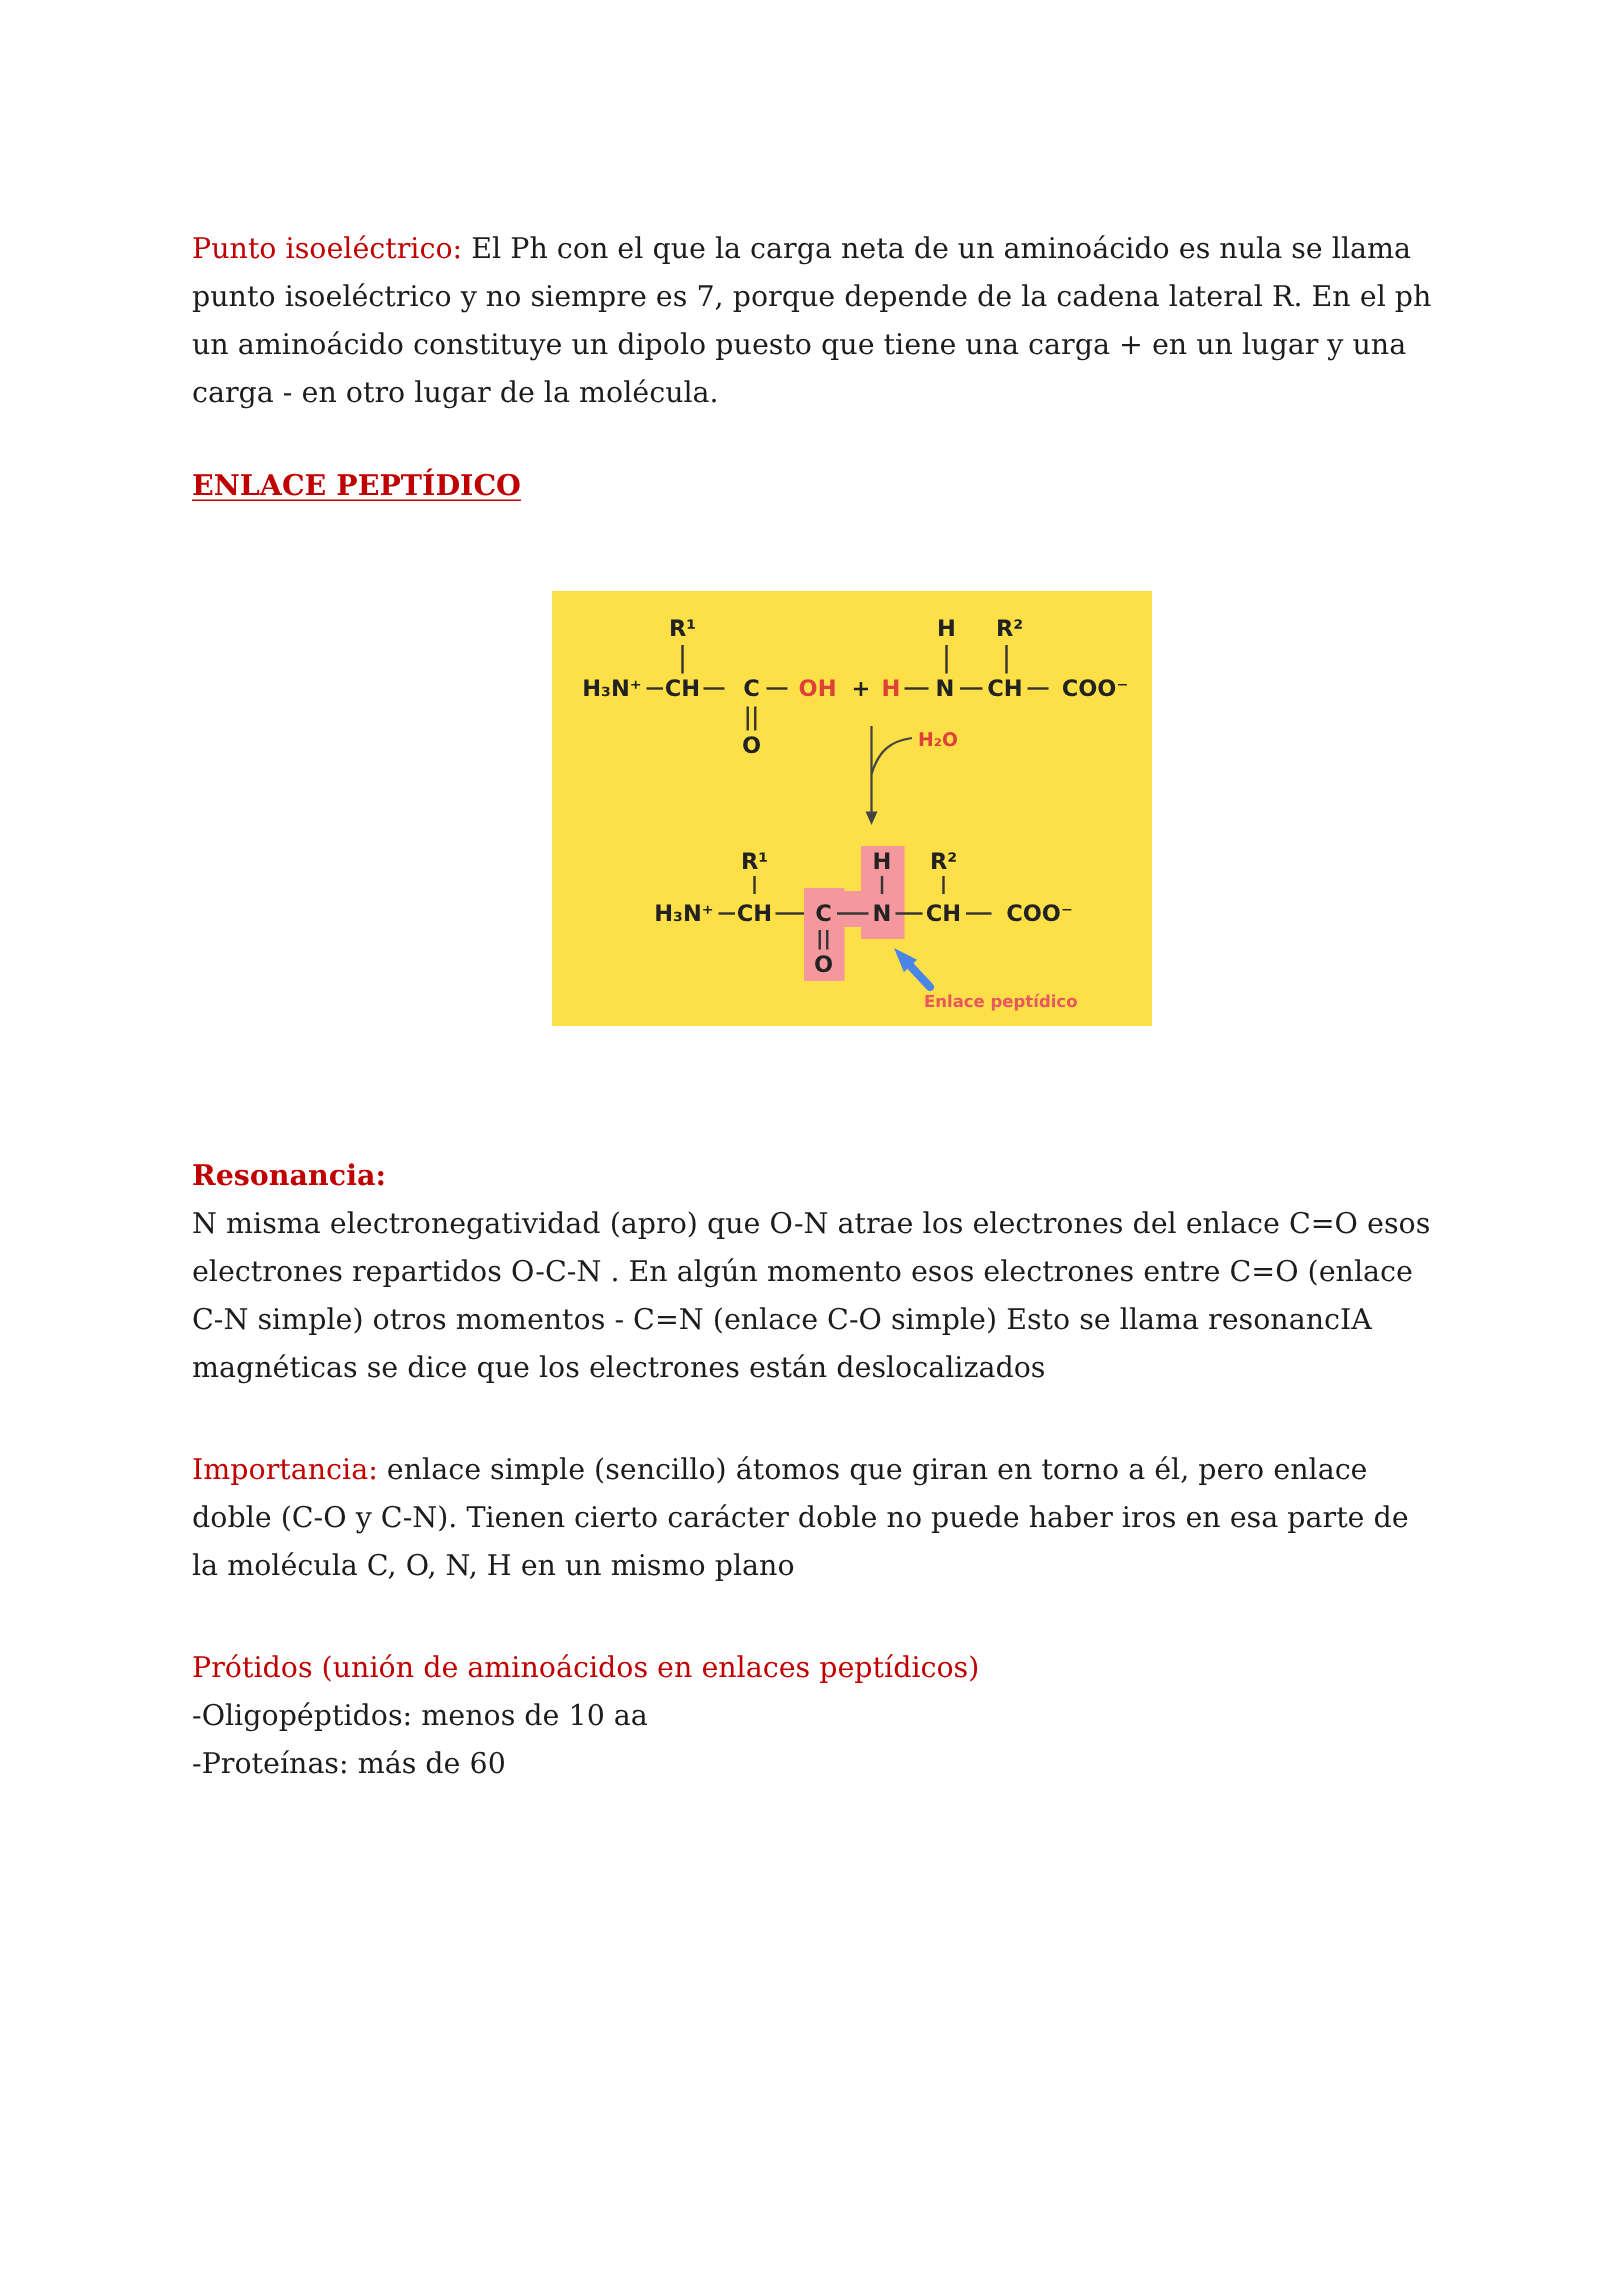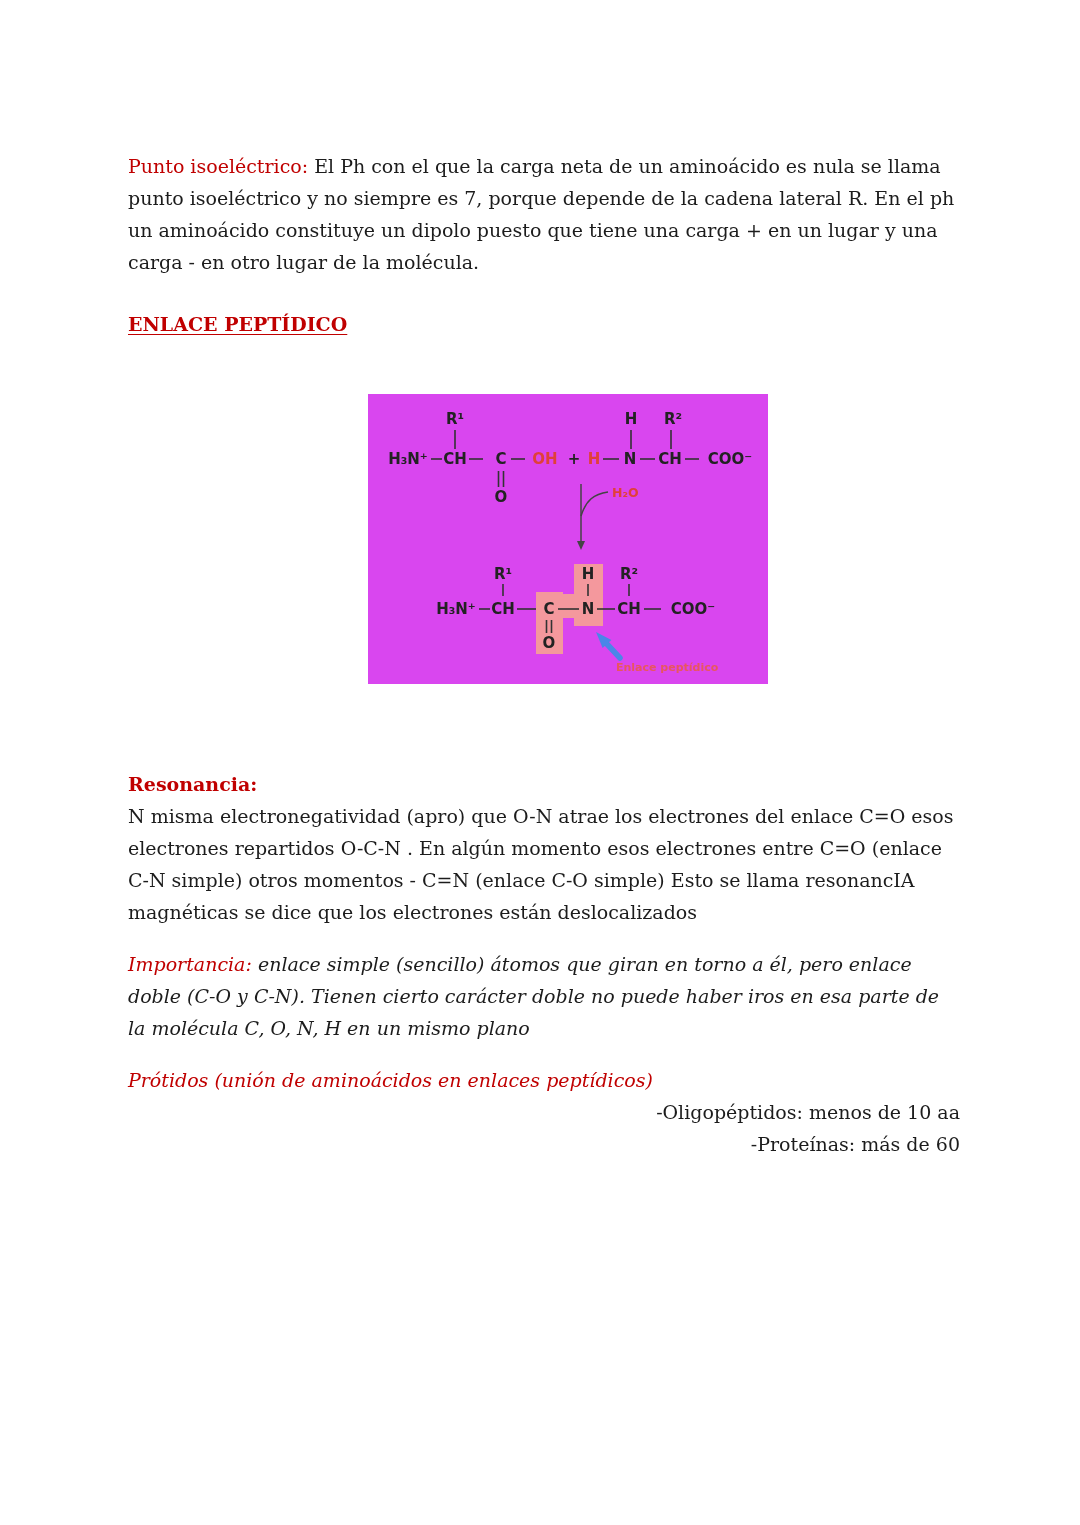--- a/index.html
+++ b/index.html
@@ -26,40 +26,40 @@
   .heading-underline {
     font-size: 19px; line-height: 32px;
     font-weight: bold;
     text-decoration: underline;
     text-underline-offset: 3px;
     margin: 0;
   }
   .diagram-panel {
     width: 400px; height: 290px;
     margin: 54px 0 0 240px;
-    background: #d946ef;
+    background: #fde047;
   }
   .diagram-panel svg { display: block; }
   .atom {
     font-family: "DejaVu Sans", "Liberation Sans", sans-serif;
     font-size: 15px; font-weight: 600; fill: #222222;
   }
   .atom-red { fill: #e0403a; }
   .h2o-label {
     font-family: "DejaVu Sans", "Liberation Sans", sans-serif;
     font-size: 12.5px; font-weight: 600; fill: #e0403a;
   }
   .caption-label {
     font-family: "DejaVu Sans", "Liberation Sans", sans-serif;
     font-size: 11px; font-weight: bold; fill: #e8565f;
   }
   .bond { stroke: #333333; stroke-width: 1.6; }
   .resonancia-head { margin-top: 84px; font-weight: bold; }
-  .gap-top { margin-top: 20px; font-style: italic; }
-  .list-block { margin-top: 0; text-align: right; }
+  .gap-top { margin-top: 36px; }
+  .list-block { margin-top: 0; }
 </style>
 </head>
 <body>
 
 <div class="page">
 
   <p class="para mb"><span class="red">Punto isoeléctrico:</span><span> El Ph con el que la carga neta de un aminoácido es nula se llama punto isoeléctrico y no siempre es 7, porque depende de la cadena lateral R. En el ph un aminoácido constituye un dipolo puesto que tiene una carga + en un lugar y una carga - en otro lugar de la molécula.</span></p>
 
   <h2 class="para heading-underline red">ENLACE PEPTÍDICO</h2>
 

